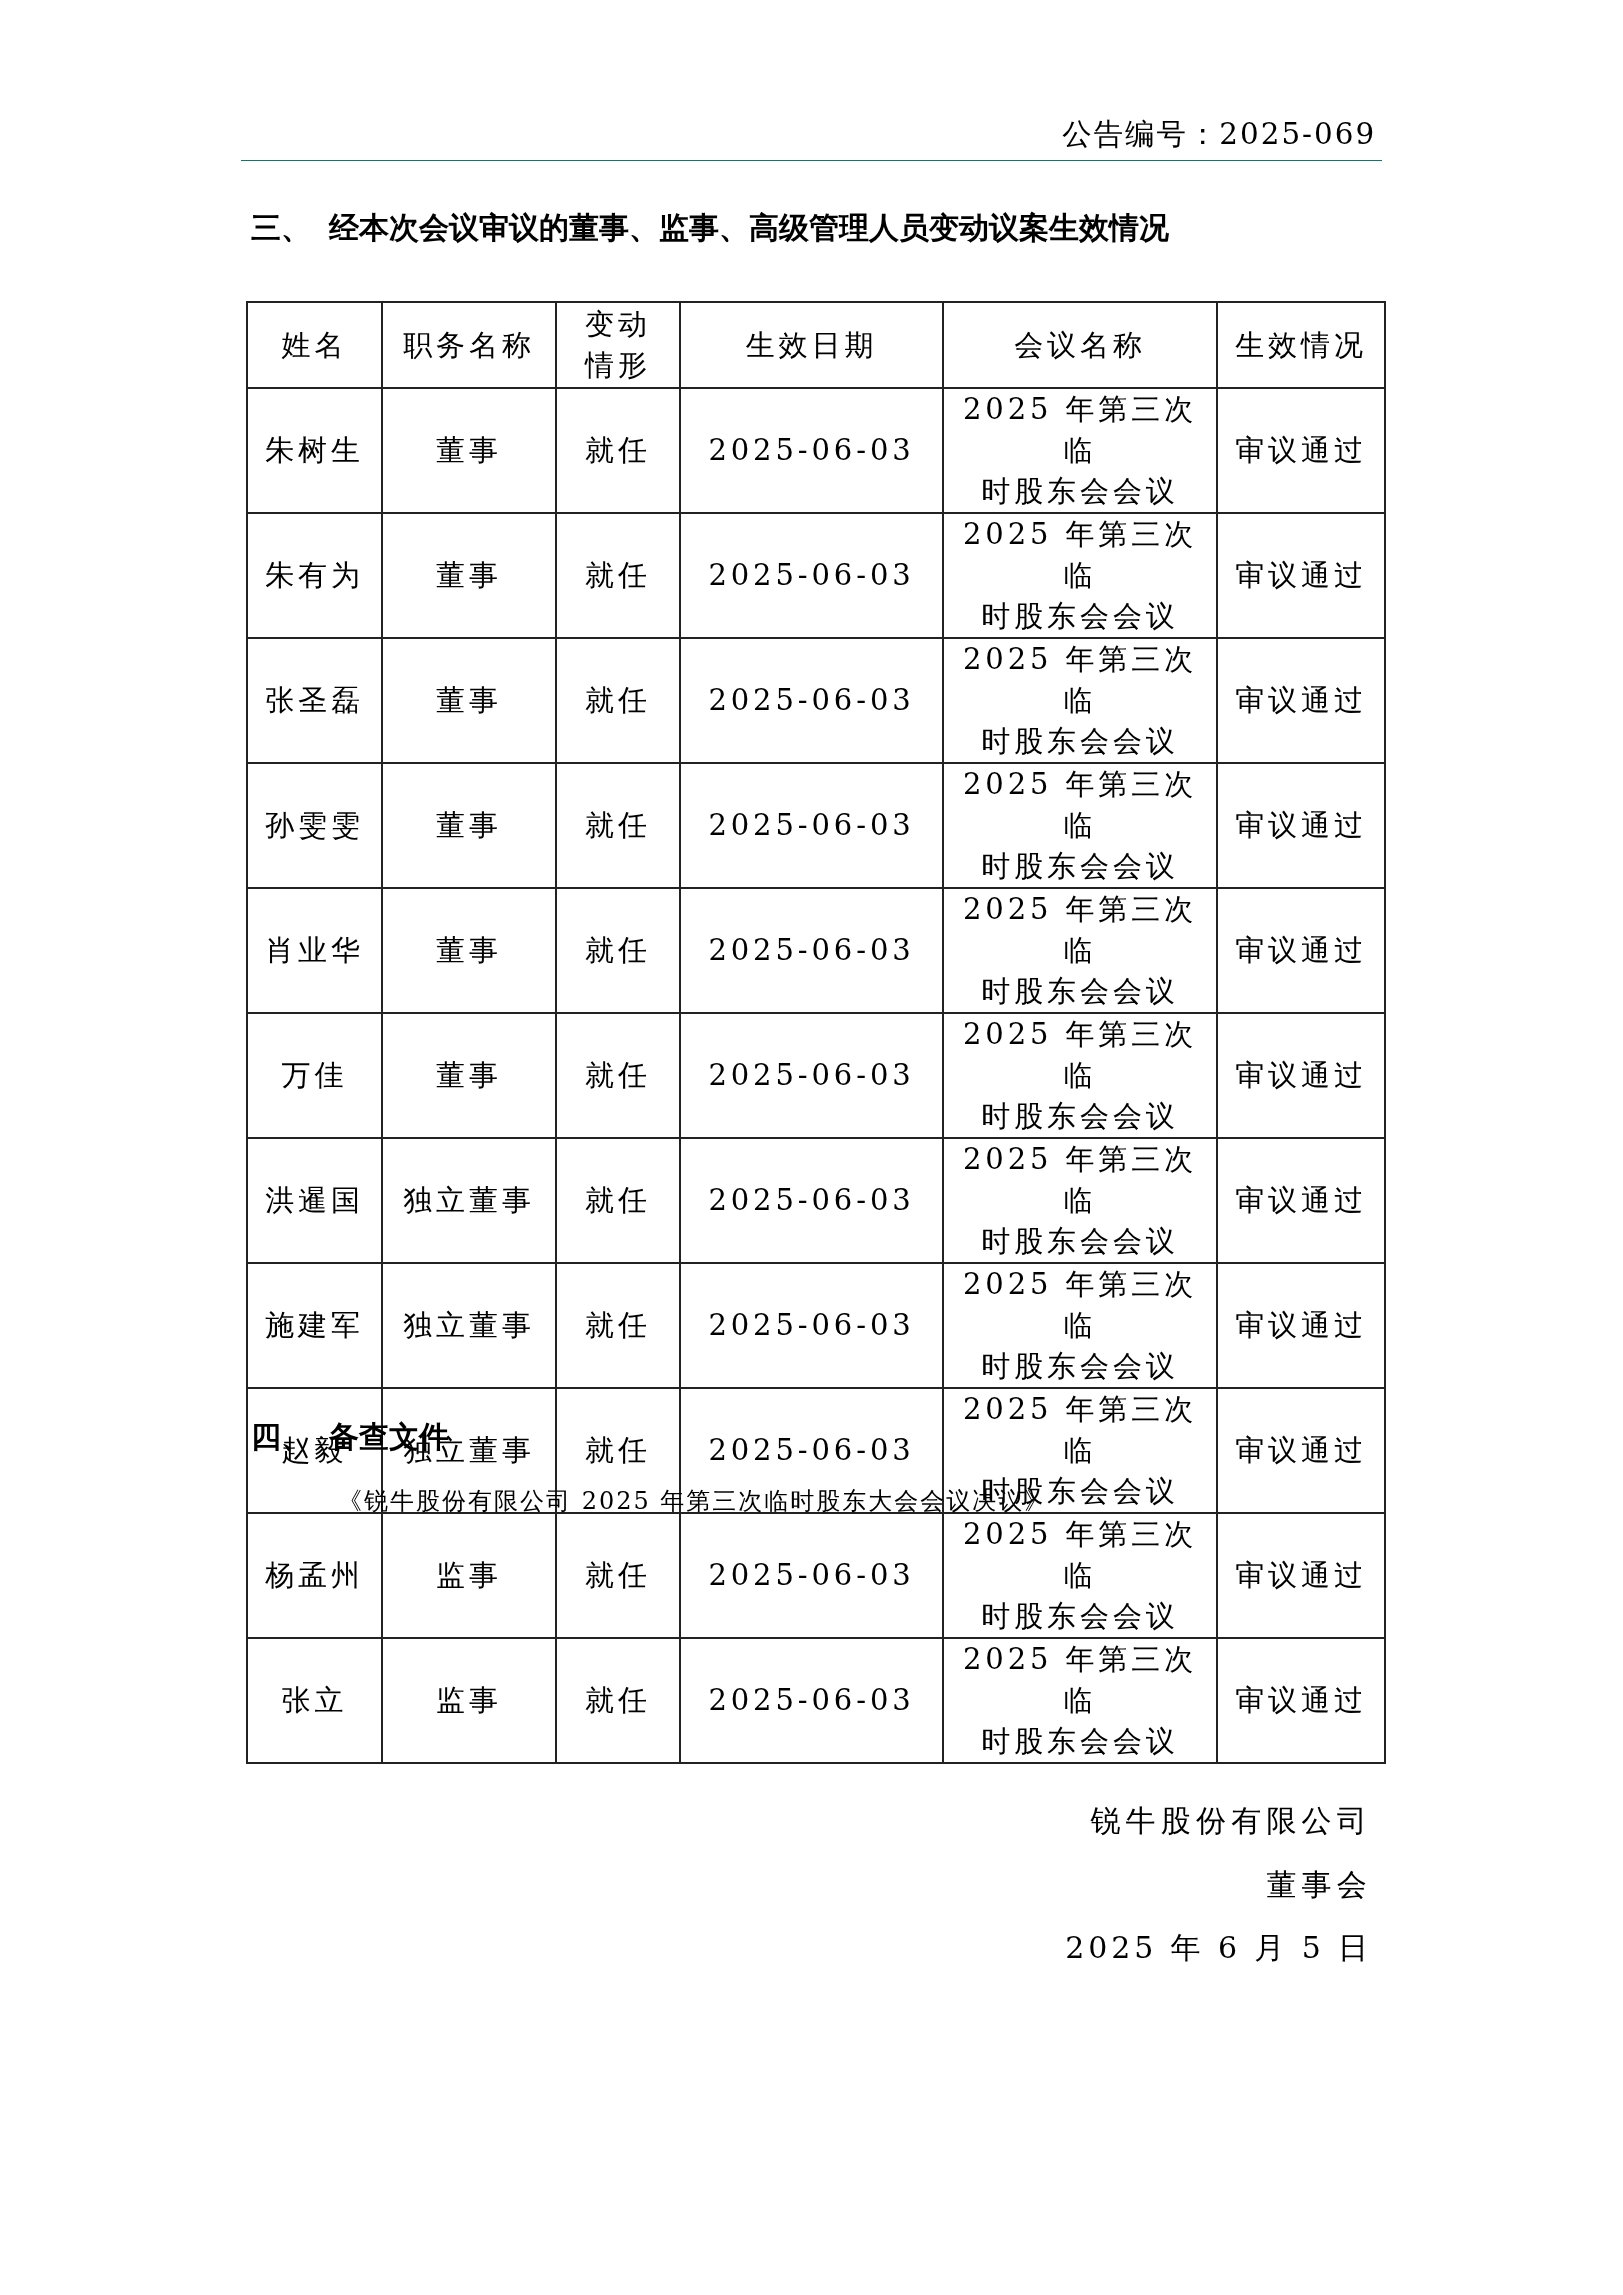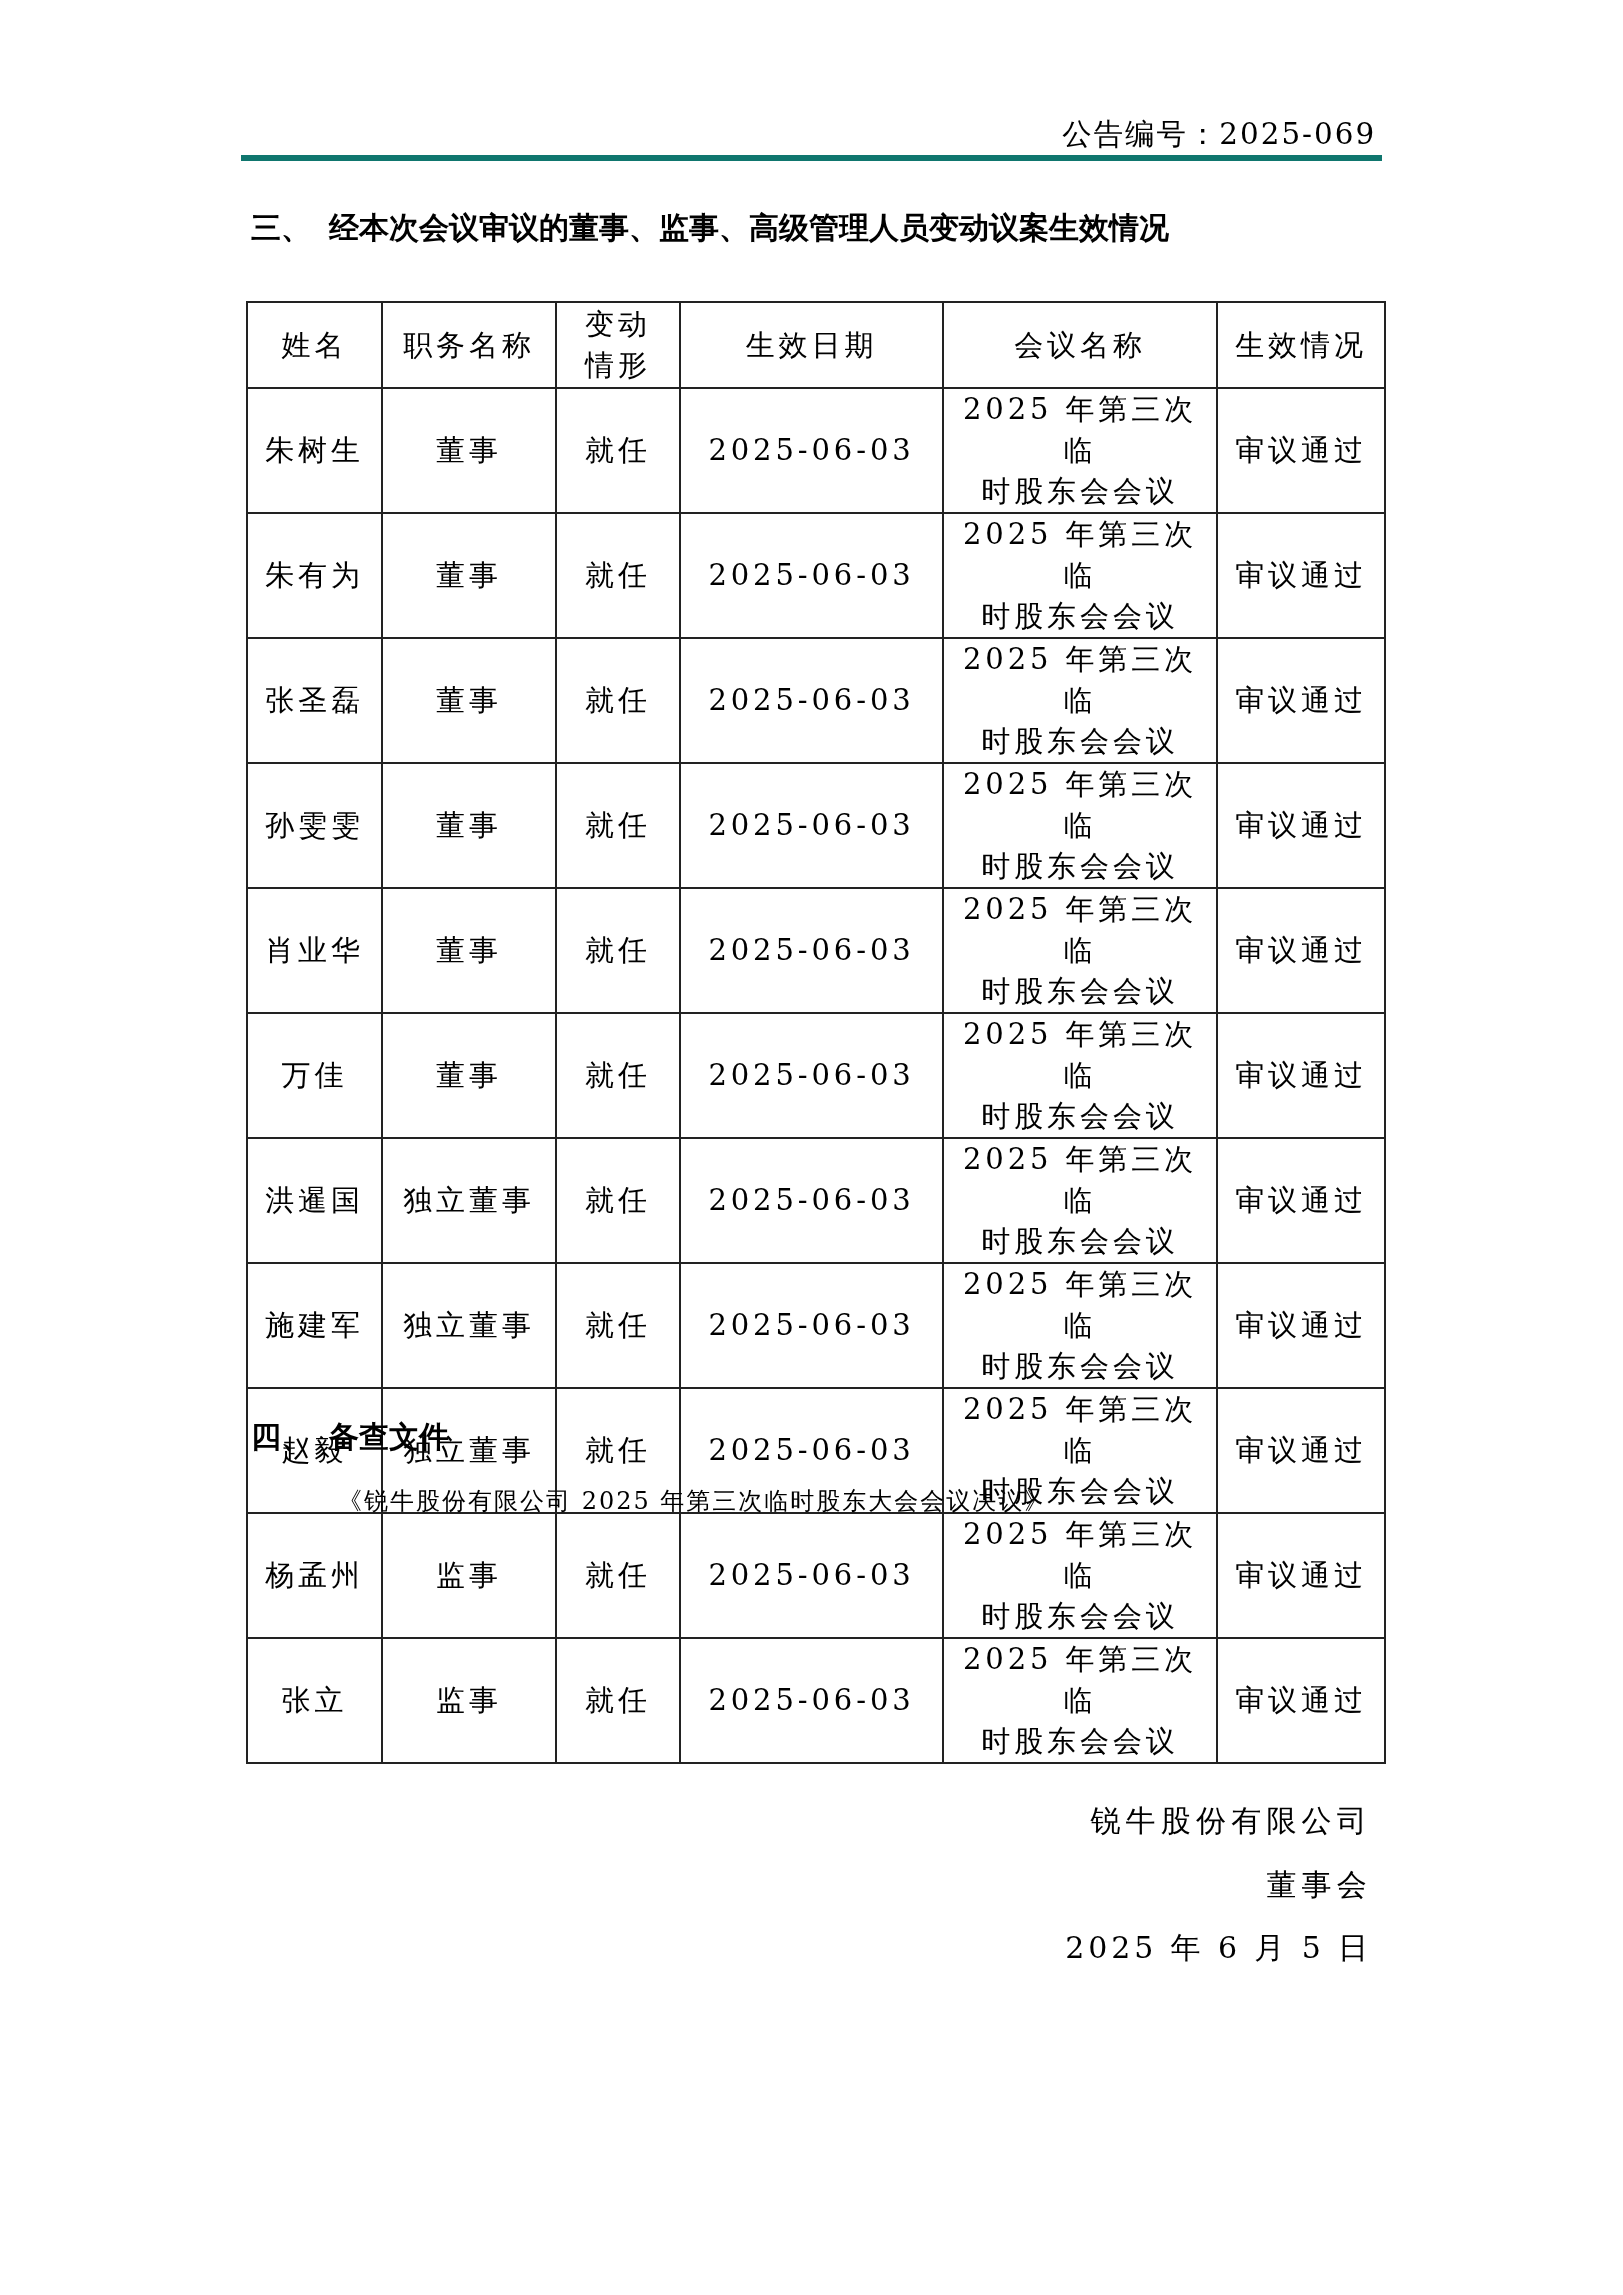--- a/index.html
+++ b/index.html
@@ -14,21 +14,21 @@
       font-family: "DejaVu Serif", "Liberation Serif", serif;
       color: #000000;
       overflow: hidden;
     }
     .page-header {
       position: absolute;
       left: 241px;
       top: 111px;
       width: 1141px;
       height: 50px;
-      border-bottom: 6px solid #0f766e;
+      border-bottom: 1px solid #0f766e;
       box-sizing: border-box;
     }
     .announcement-no {
       position: absolute;
       right: 5.9px;
       top: 5.2px;
       font-size: 29.4px;
       line-height: 37px;
       letter-spacing: 2px;
       white-space: nowrap;

